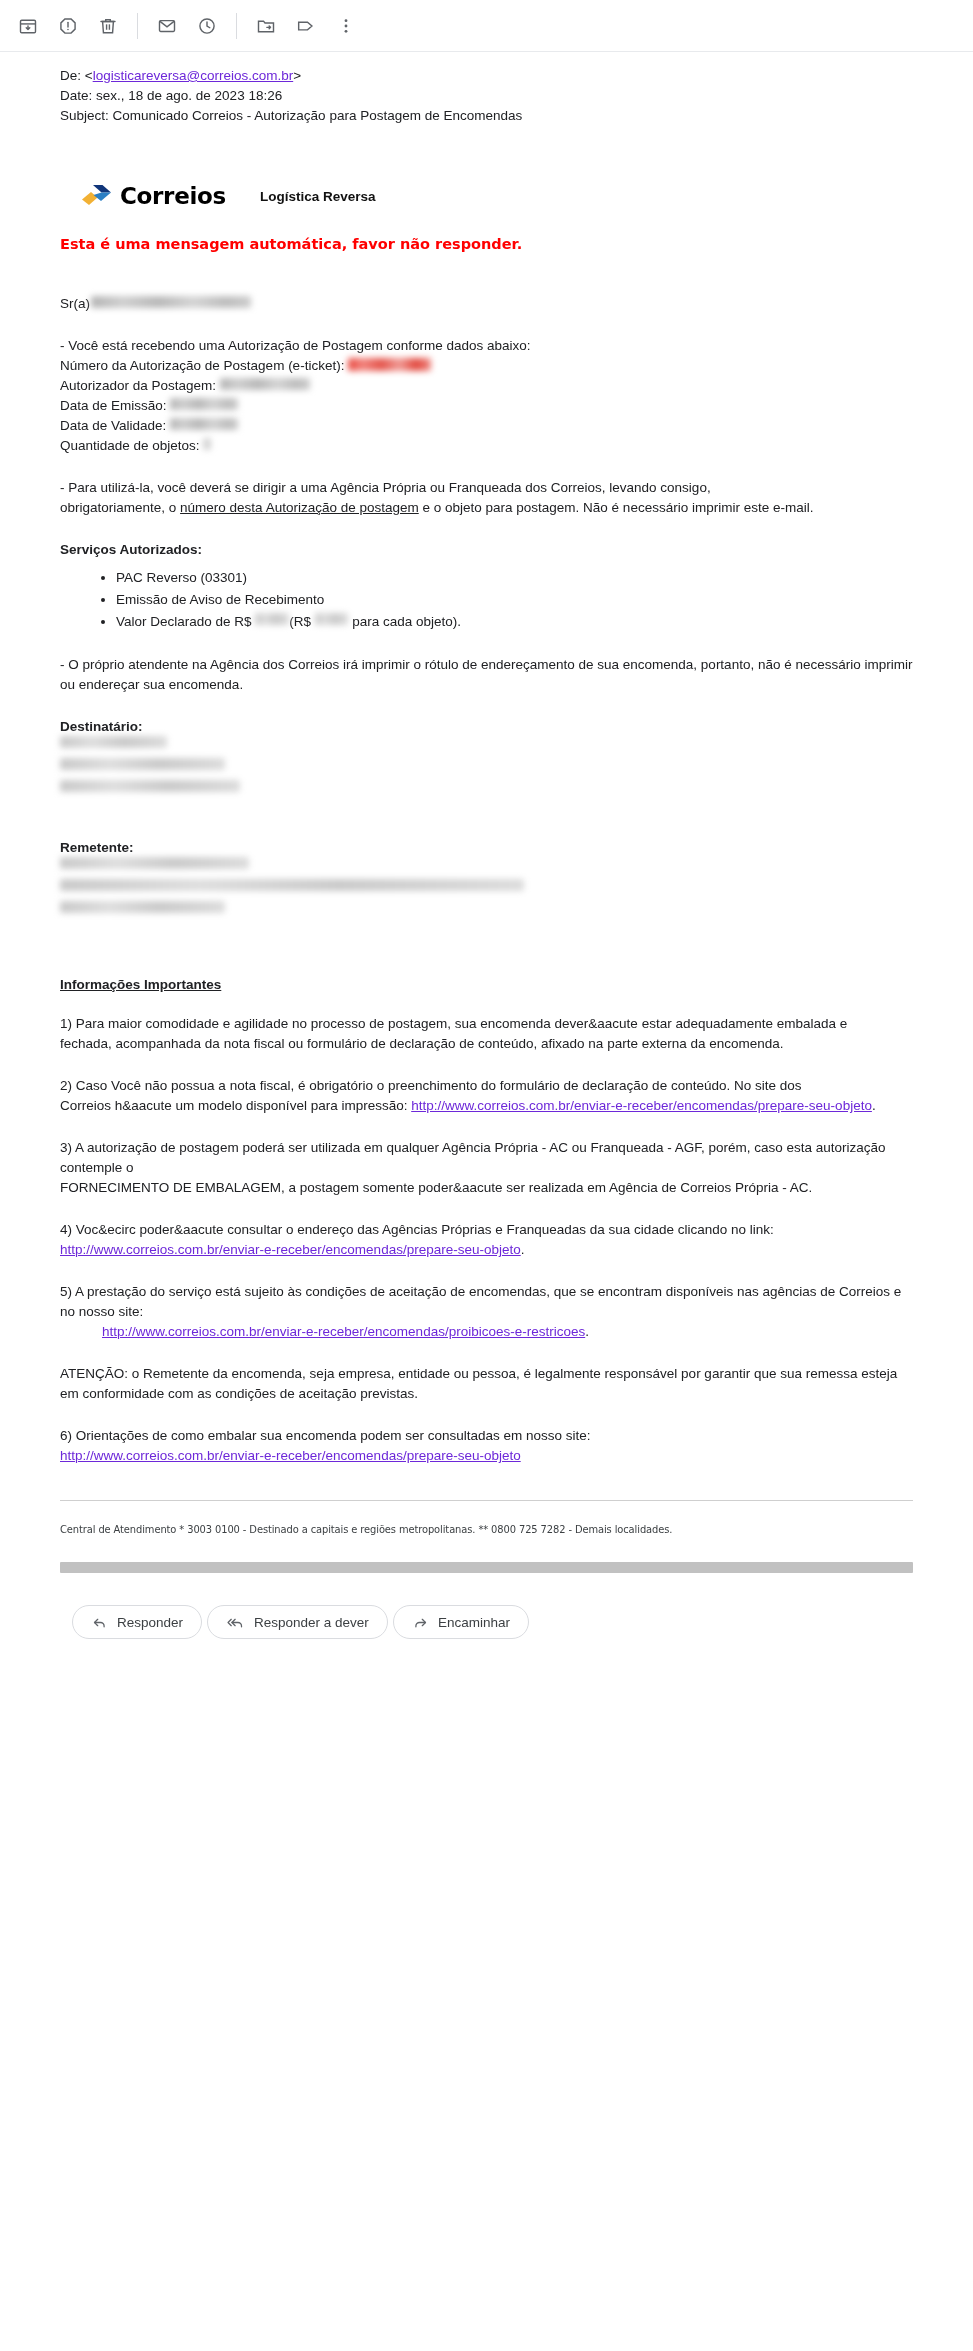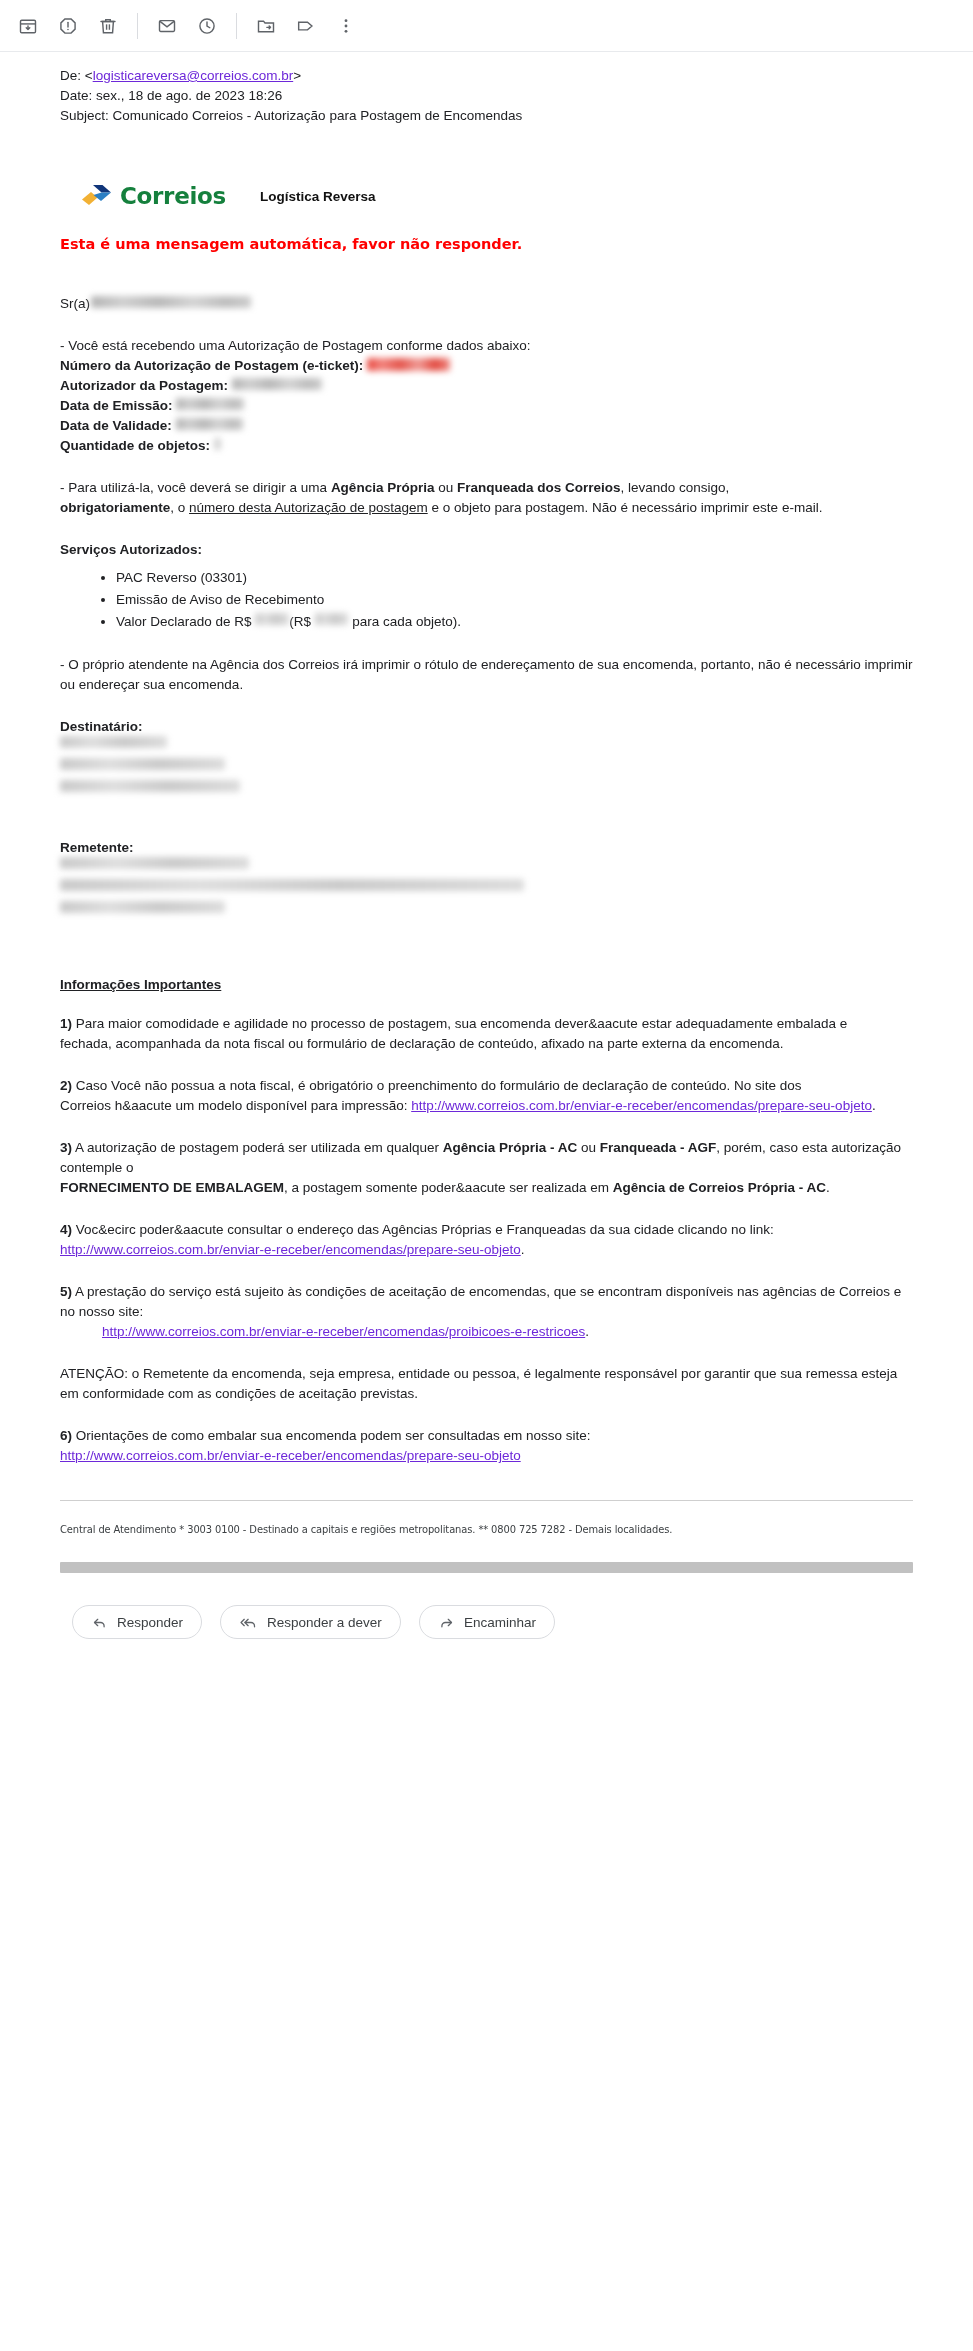--- a/index.html
+++ b/index.html
@@ -64,21 +64,21 @@
   .logo-row {
     display: flex;
     align-items: center;
     margin: 56px 0 0 20px;
   }
   .logo-mark { width: 34px; height: 28px; margin-right: 6px; }
   .logo-word {
     font-family: "DejaVu Sans", sans-serif;
     font-weight: bold;
     font-size: 23px;
-    color: #15803d;
+    color: #000000;
     letter-spacing: -0.3px;
   }
   .logo-side {
     font-size: 13.5px;
     font-weight: bold;
     color: #111;
     margin-left: 34px;
   }
 
   .alert {
@@ -89,21 +89,21 @@
     font-family: "DejaVu Sans", sans-serif;
   }
 
   .p {
     font-size: 13.5px;
     line-height: 20px;
     margin: 0;
     color: #202124;
   }
   .blk { margin-top: 22px; }
-  b, strong { font-weight: bold; }
+  b, strong { font-weight: normal; }
   .u { text-decoration: underline; }
 
   ul.svc {
     margin: 10px 0 0 0;
     padding-left: 56px;
     font-size: 13.5px;
     line-height: 22px;
   }
   ul.svc li { margin: 0; }
 
@@ -132,21 +132,21 @@
     height: 11px;
     background: #c1c1c1;
     border-radius: 1px;
     margin-top: 26px;
     width: 100%;
   }
 
   
   .actions {
     display: flex;
-    gap: 18px;
+    gap: 5px;
     padding: 32px 0 26px 72px;
   }
   .btn {
     display: inline-flex;
     align-items: center;
     gap: 9px;
     height: 34px;
     padding: 0 18px;
     border: 1px solid #dadce0;
     border-radius: 18px;

